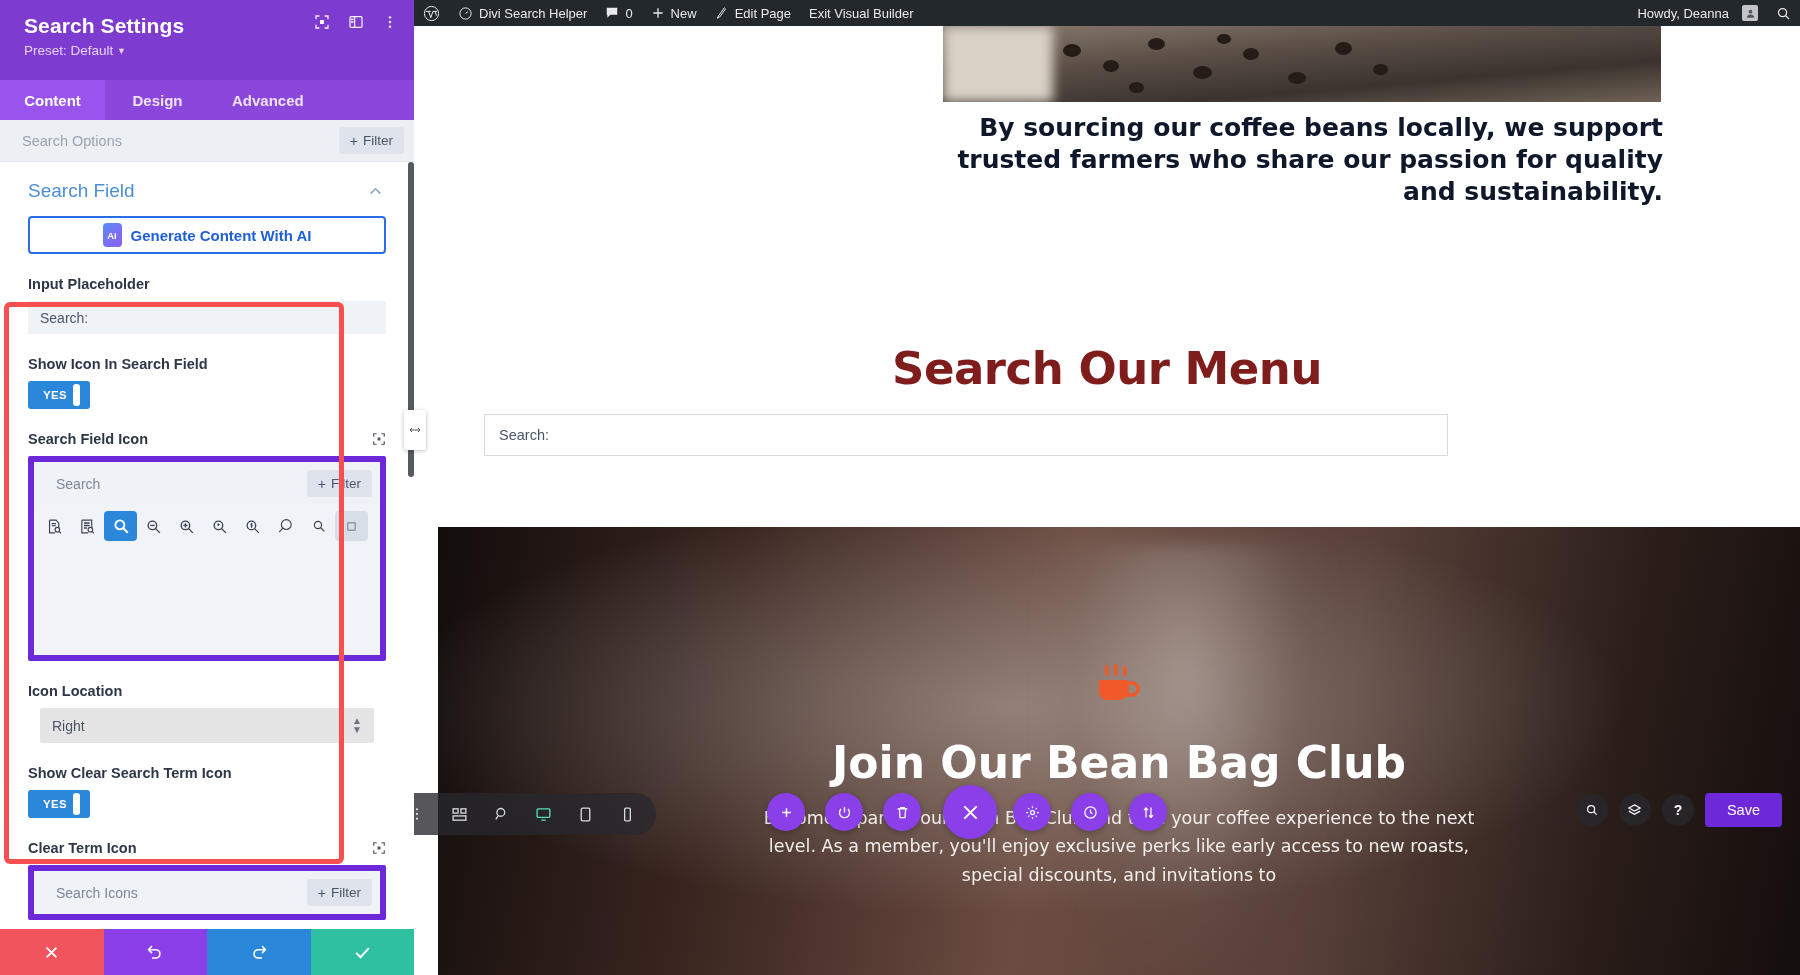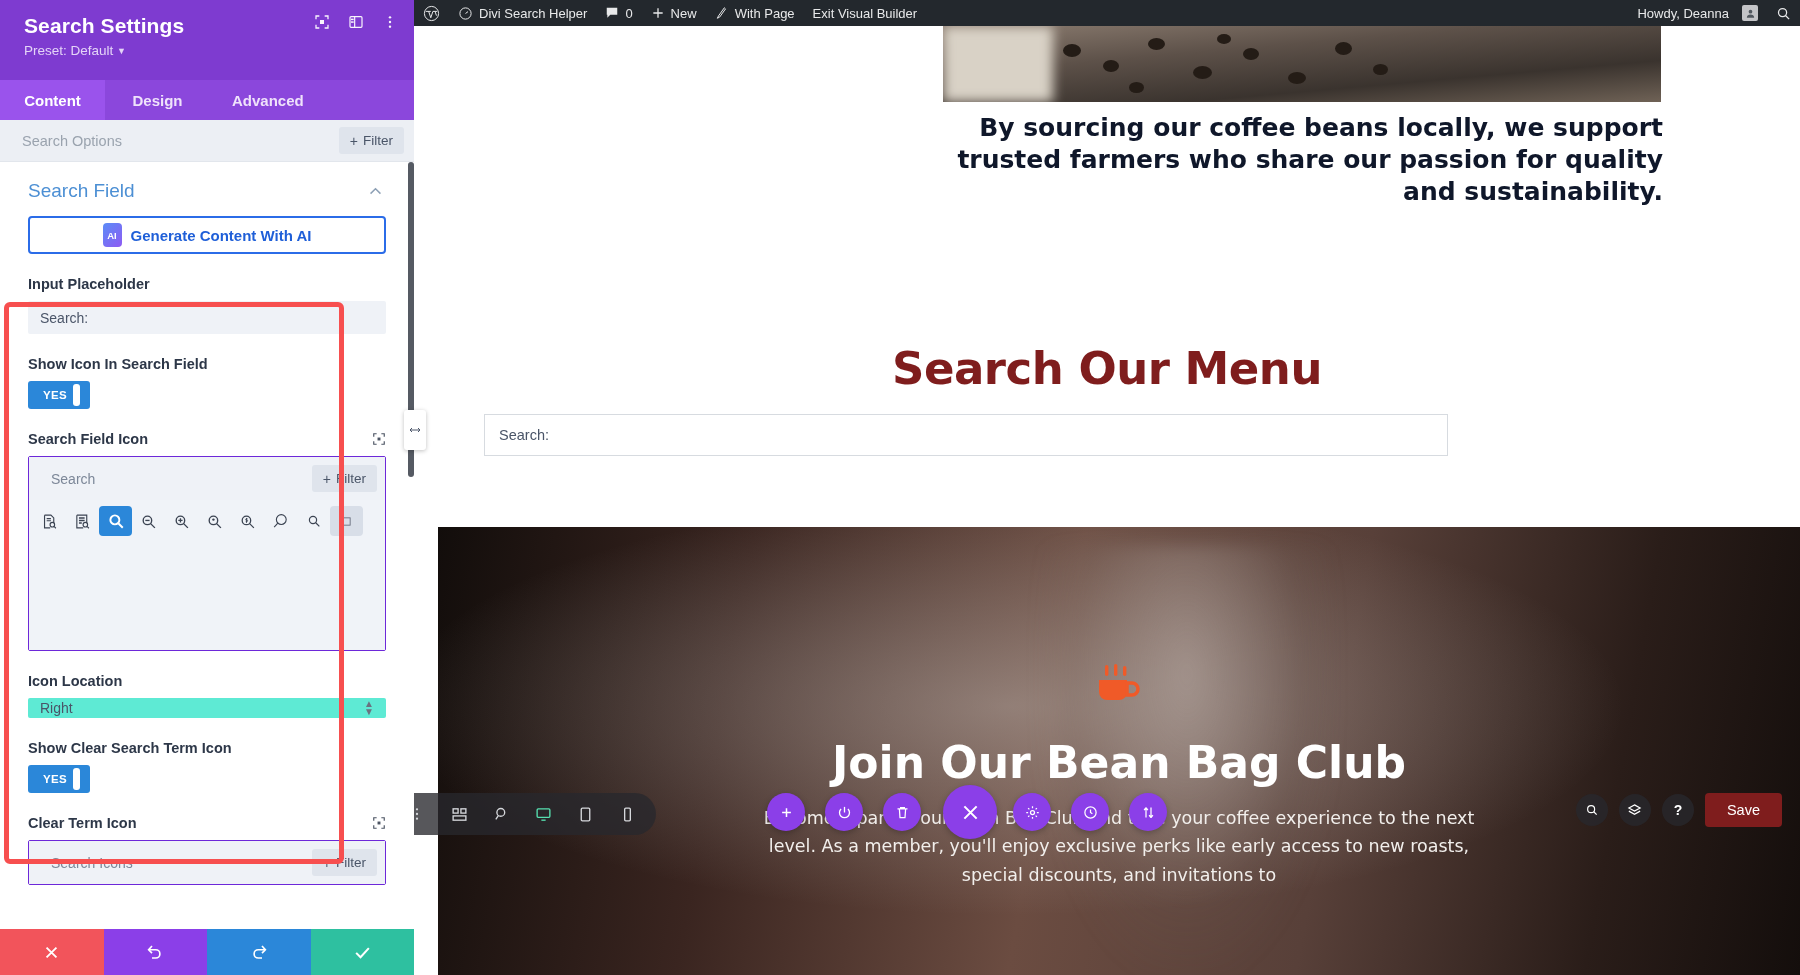--- a/index.html
+++ b/index.html
@@ -126,21 +126,21 @@
   .toggle .yes {
     color: #fff; font-size: 11.5px; font-weight: bold;
     padding: 0 6px 0 5px; letter-spacing: .3px;
   }
   .toggle .knob {
     width: 29px; height: 22px; background: #fff; border-radius: 3px;
   }
 
   
   .icon-picker {
-    margin: 0 28px; border: 1px solid #6d28d9; background: #F0F3F8;
+    margin: 0 28px; border: 6px solid #6d28d9; background: #F0F3F8;
     border-radius: 2px;
   }
   .ip-top {
     display: flex; align-items: center; justify-content: space-between;
     padding: 8px 8px 8px 22px; background: #EFF2F7;
   }
   .ip-top input {
     flex: 1; background: transparent; border: none; outline: none;
     font-size: 14px; color: #5A6676; font-family: inherit;
   }
@@ -152,22 +152,22 @@
   }
   .ip-cell {
     width: 33px; height: 30px; display: flex;
     align-items: center; justify-content: center;
     border-radius: 4px; cursor: pointer; color: #3B4352;
   }
   .ip-cell.selected { background: #2B87D9; color: #fff; }
   .ip-cell.tiny { font-size: 9px; background: #D8DEE8; }
 
   .select-input {
-    margin: 0 28px; height: 20px;
-    background: #5eead4; border: none;
+    margin: 0 40px; height: 35px;
+    background: #e5e5e5; border: none;
     display: flex; align-items: center; justify-content: space-between;
     padding: 0 12px;
     font-size: 14px; color: #4A5568; border-radius: 2px; cursor: pointer;
   }
   .select-arrows { font-size: 10px; color: #6B7280; line-height: .85; text-align: center; }
 
   
   .panel-scrollbar {
     position: absolute; right: 0px; top: 0; width: 6px; height: 100%;
     background: transparent; z-index: 25;
@@ -299,21 +299,21 @@
     position: absolute; right: 18px; top: 793px;
     display: flex; align-items: center; gap: 11px; z-index: 18;
   }
   .vb-round {
     width: 32px; height: 32px; border-radius: 50%;
     background: rgba(40,40,45,.78); color: #fff;
     display: flex; align-items: center; justify-content: center;
     cursor: pointer; font-size: 14px;
   }
   .vb-save {
-    background: #7f1d1d; color: #fff; font-size: 14.5px;
+    background: #6d28d9; color: #fff; font-size: 14.5px;
     padding: 9px 22px; border-radius: 4px; cursor: pointer;
   }
   svg { display: block; }
 </style>
 </head>
 <body>
 
 <div id="app">
 
   <div class="wp-adminbar">
@@ -349,21 +349,21 @@
         </svg>
       </span>
       <span>New</span>
     </div>
     <div class="ab-item">
       <span>
         <svg width="14" height="14" viewBox="0 0 24 24" fill="none" stroke="#E8E9EA" stroke-width="1.7">
           <path d="M16 3L6 17l-2 4 4-2L18 5z"></path>
         </svg>
       </span>
-      <span>With Page</span>
+      <span>Edit Page</span>
     </div>
     <div class="ab-item">
       <span>Exit Visual Builder</span>
     </div>
 
     <div class="ab-right">
       <div class="ab-item">
         <span>Howdy, Deanna</span>
         <span class="ab-avatar">
           <svg width="11" height="11" viewBox="0 0 24 24" fill="#50575E">

